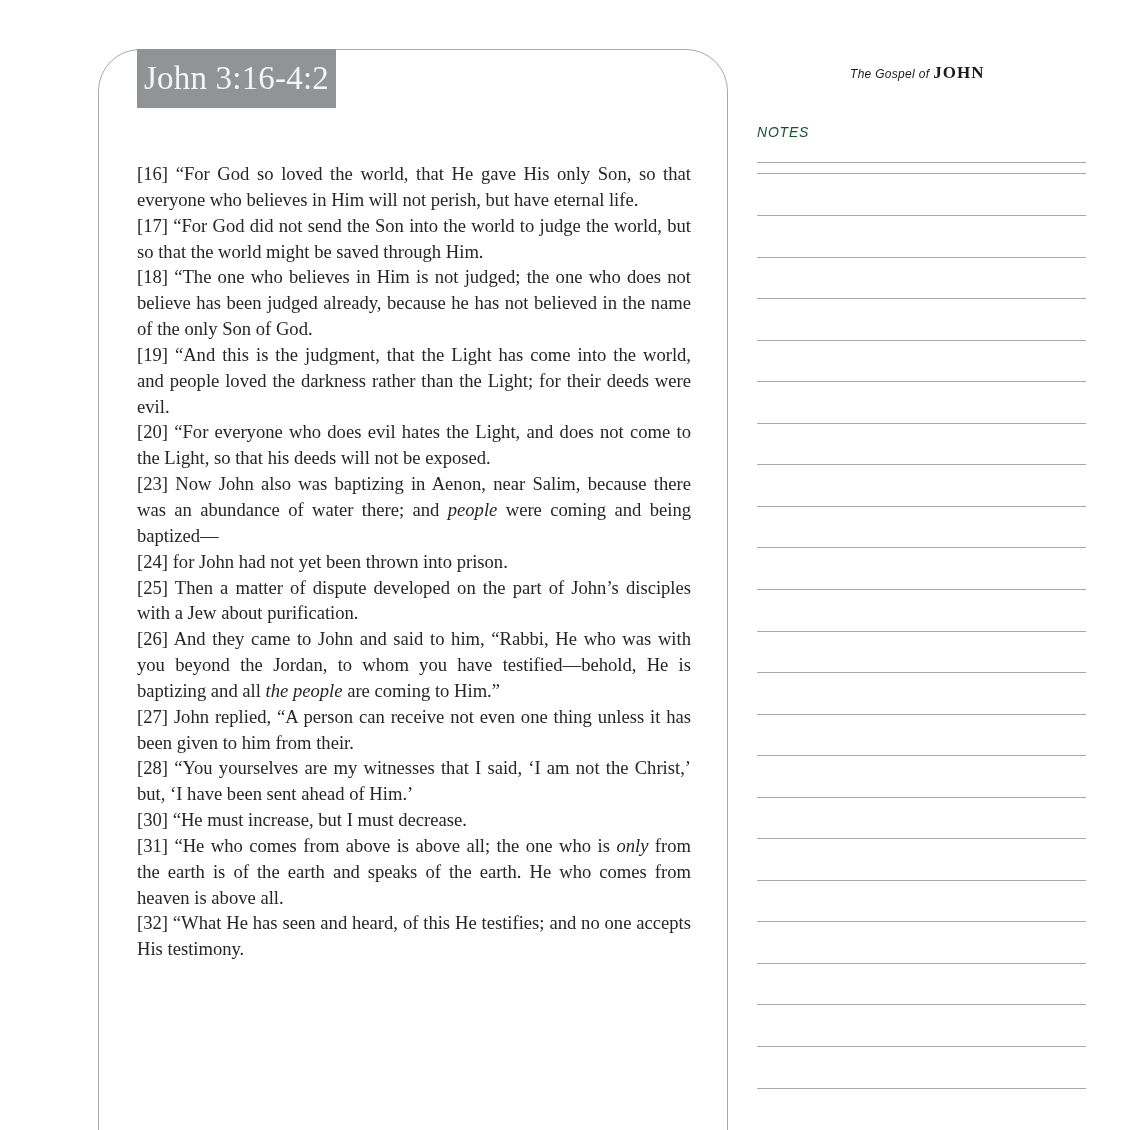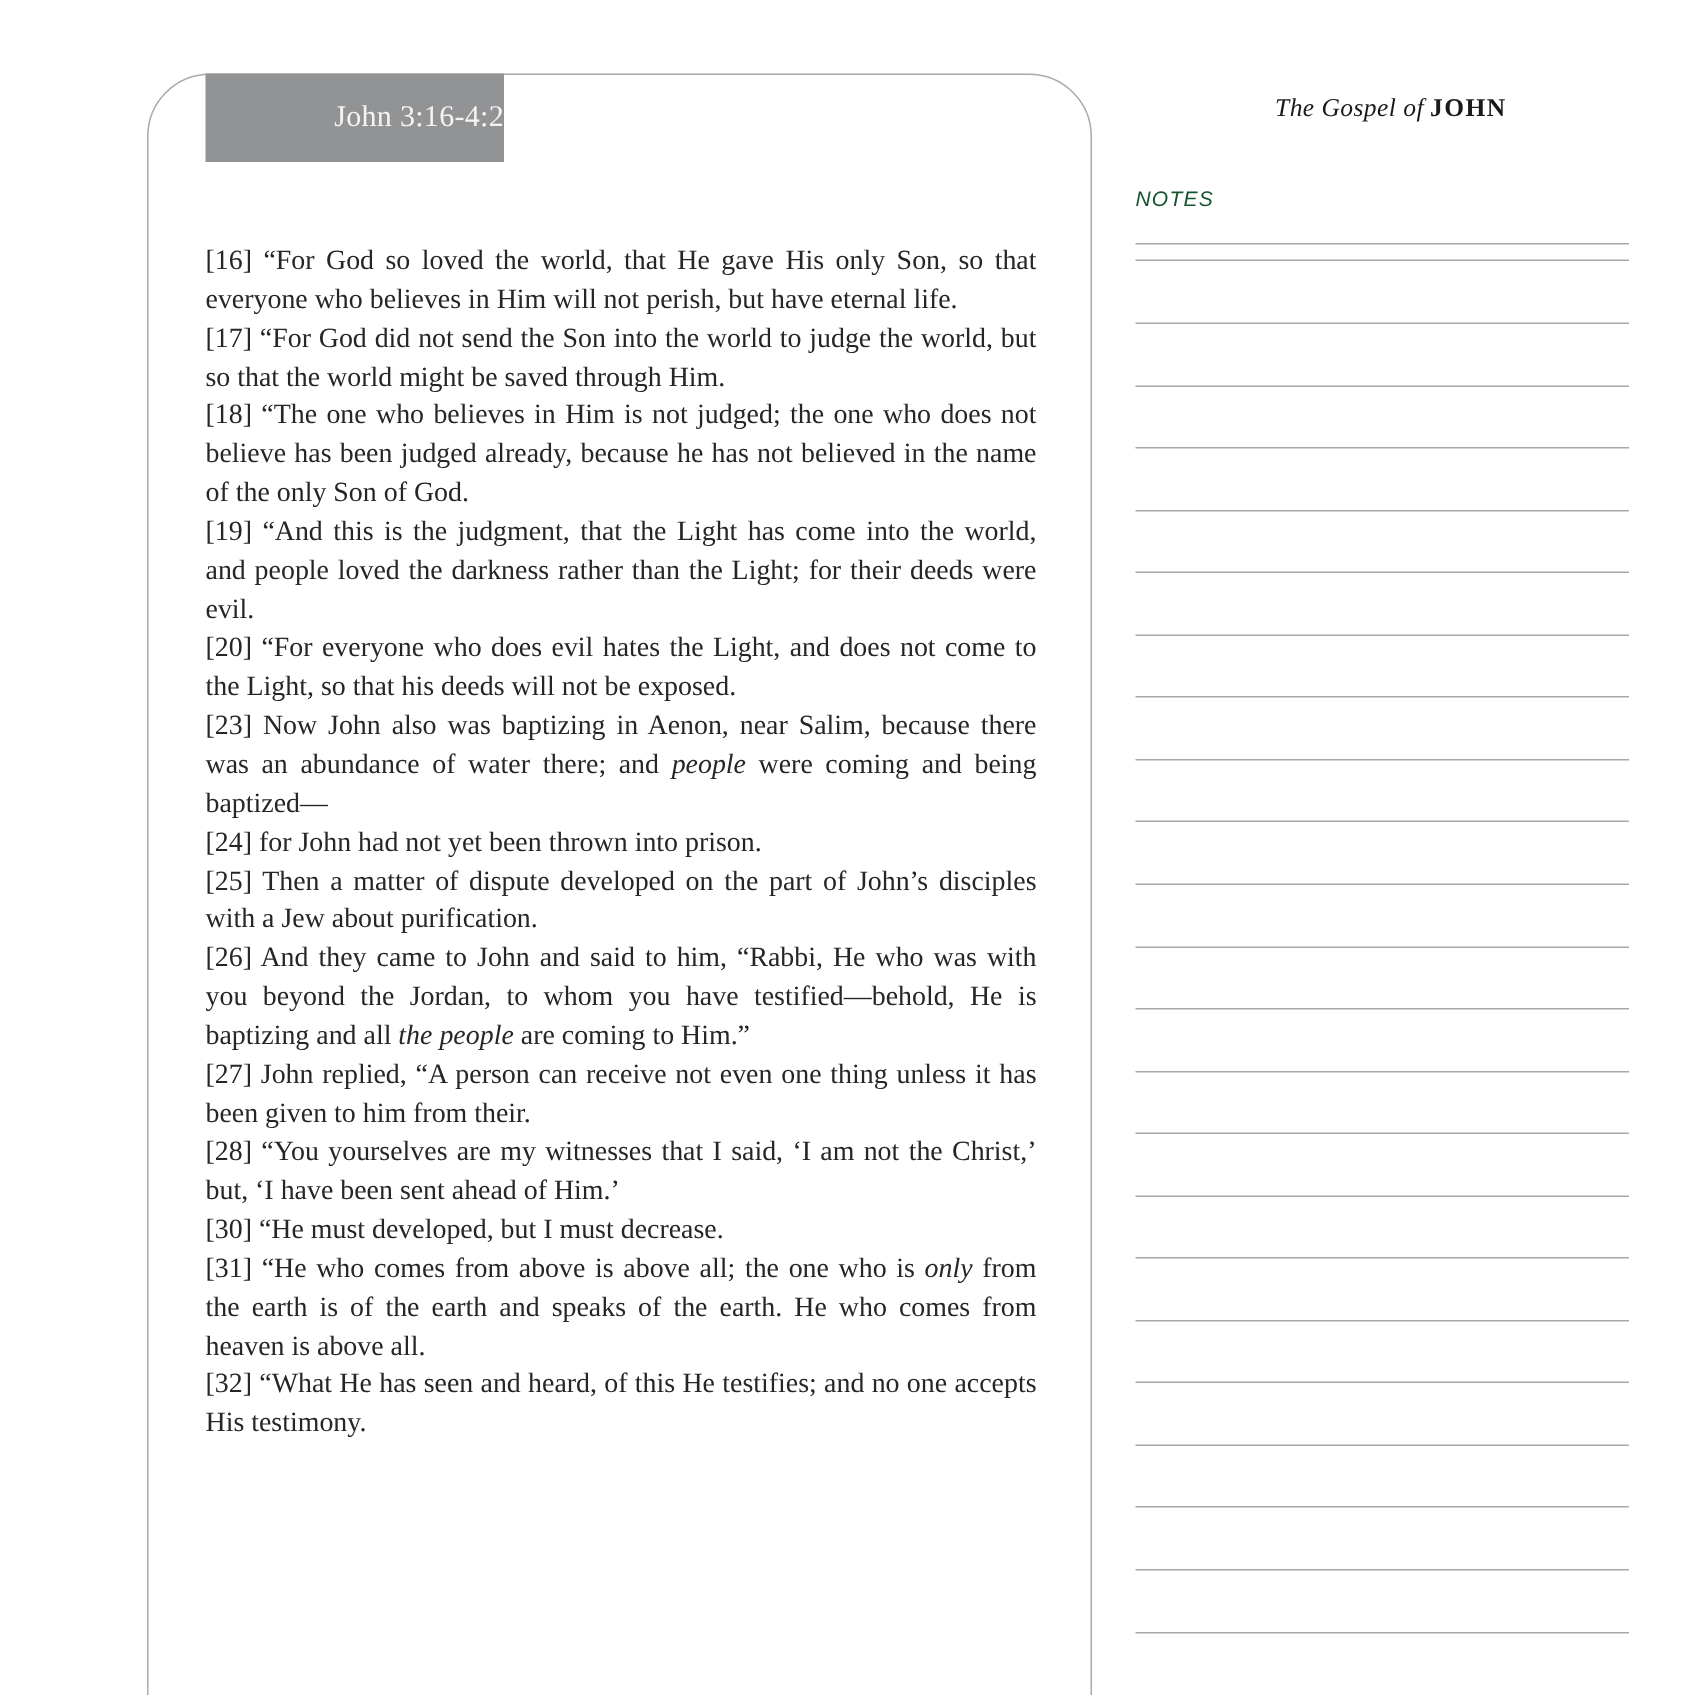--- a/index.html
+++ b/index.html
@@ -27,23 +27,23 @@
     }
     .passage-tab {
       position: absolute;
       left: 137px;
       top: 49px;
       width: 199px;
       height: 59px;
       background: #929395;
       color: #f4f4f4;
       font-family: "Liberation Serif", "DejaVu Serif", serif;
-      font-size: 20px;
+      font-size: 33px;
       line-height: 59px;
-      text-align: right;
+      text-align: center;
       box-sizing: border-box;
       letter-spacing: 0.2px;
     }
     .verse-text {
       position: absolute;
       left: 137px;
       top: 161px;
       width: 554px;
       font-family: "Liberation Serif", "DejaVu Serif", serif;
       font-size: 18.6px;
@@ -60,23 +60,23 @@
     }
     .book-header {
       position: absolute;
       left: 850px;
       top: 60px;
       font-size: 19px;
       color: #1a1a1a;
       white-space: nowrap;
     }
     .book-header .italic-part {
-      font-family: Liberation Serif, serif;
+      font-family: Liberation Sans, sans-serif;
       font-style: italic;
-      font-size: 17px;
+      font-size: 12px;
       letter-spacing: 0.3px;
     }
     .book-header .bold-part {
       font-family: Liberation Serif, serif;
       font-weight: bold;
       font-size: 17px;
       letter-spacing: 1px;
       margin-left: 4px;
     }
     .notes-label {
@@ -111,21 +111,21 @@
   <span class="verse"><span>[17]</span> <span>“For God did not send the Son into the world to judge the world, but so that the world might be saved through Him.</span></span>
   <span class="verse"><span>[18]</span> <span>“The one who believes in Him is not judged; the one who does not believe has been judged already, because he has not believed in the name of the only Son of God.</span></span>
   <span class="verse"><span>[19]</span> <span>“And this is the judgment, that the Light has come into the world, and people loved the darkness rather than the Light; for their deeds were evil.</span></span>
   <span class="verse"><span>[20]</span> <span>“For everyone who does evil hates the Light, and does not come to the Light, so that his deeds will not be exposed.</span></span>
   <span class="verse"><span>[23]</span> <span>Now John also was baptizing in Aenon, near Salim, because there was an abundance of water there; and </span><em>people</em><span> were coming and being baptized—</span></span>
   <span class="verse"><span>[24]</span> <span>for John had not yet been thrown into prison.</span></span>
   <span class="verse"><span>[25]</span> <span>Then a matter of dispute developed on the part of John’s disciples with a Jew about purification.</span></span>
   <span class="verse"><span>[26]</span> <span>And they came to John and said to him, “Rabbi, He who was with you beyond the Jordan, to whom you have testified—behold, He is baptizing and all </span><em>the people</em><span> are coming to Him.”</span></span>
   <span class="verse"><span>[27]</span> <span>John replied, “A person can receive not even one thing unless it has been given to him from their.</span></span>
   <span class="verse"><span>[28]</span> <span>“You yourselves are my witnesses that I said, ‘I am not the Christ,’ but, ‘I have been sent ahead of Him.’</span></span>
-  <span class="verse"><span>[30]</span> <span>“He must developed, but I must decrease.</span></span>
+  <span class="verse"><span>[30]</span> <span>“He must increase, but I must decrease.</span></span>
   <span class="verse"><span>[31]</span> <span>“He who comes from above is above all; the one who is </span><em>only</em><span> from the earth is of the earth and speaks of the earth. He who comes from heaven is above all.</span></span>
   <span class="verse"><span>[32]</span> <span>“What He has seen and heard, of this He testifies; and no one accepts His testimony.</span></span>
 
 </div>
 
 <div class="book-header">
   <span class="italic-part">The Gospel of</span><span class="bold-part">JOHN</span>
 </div>
 
 <div class="notes-label">NOTES</div>

